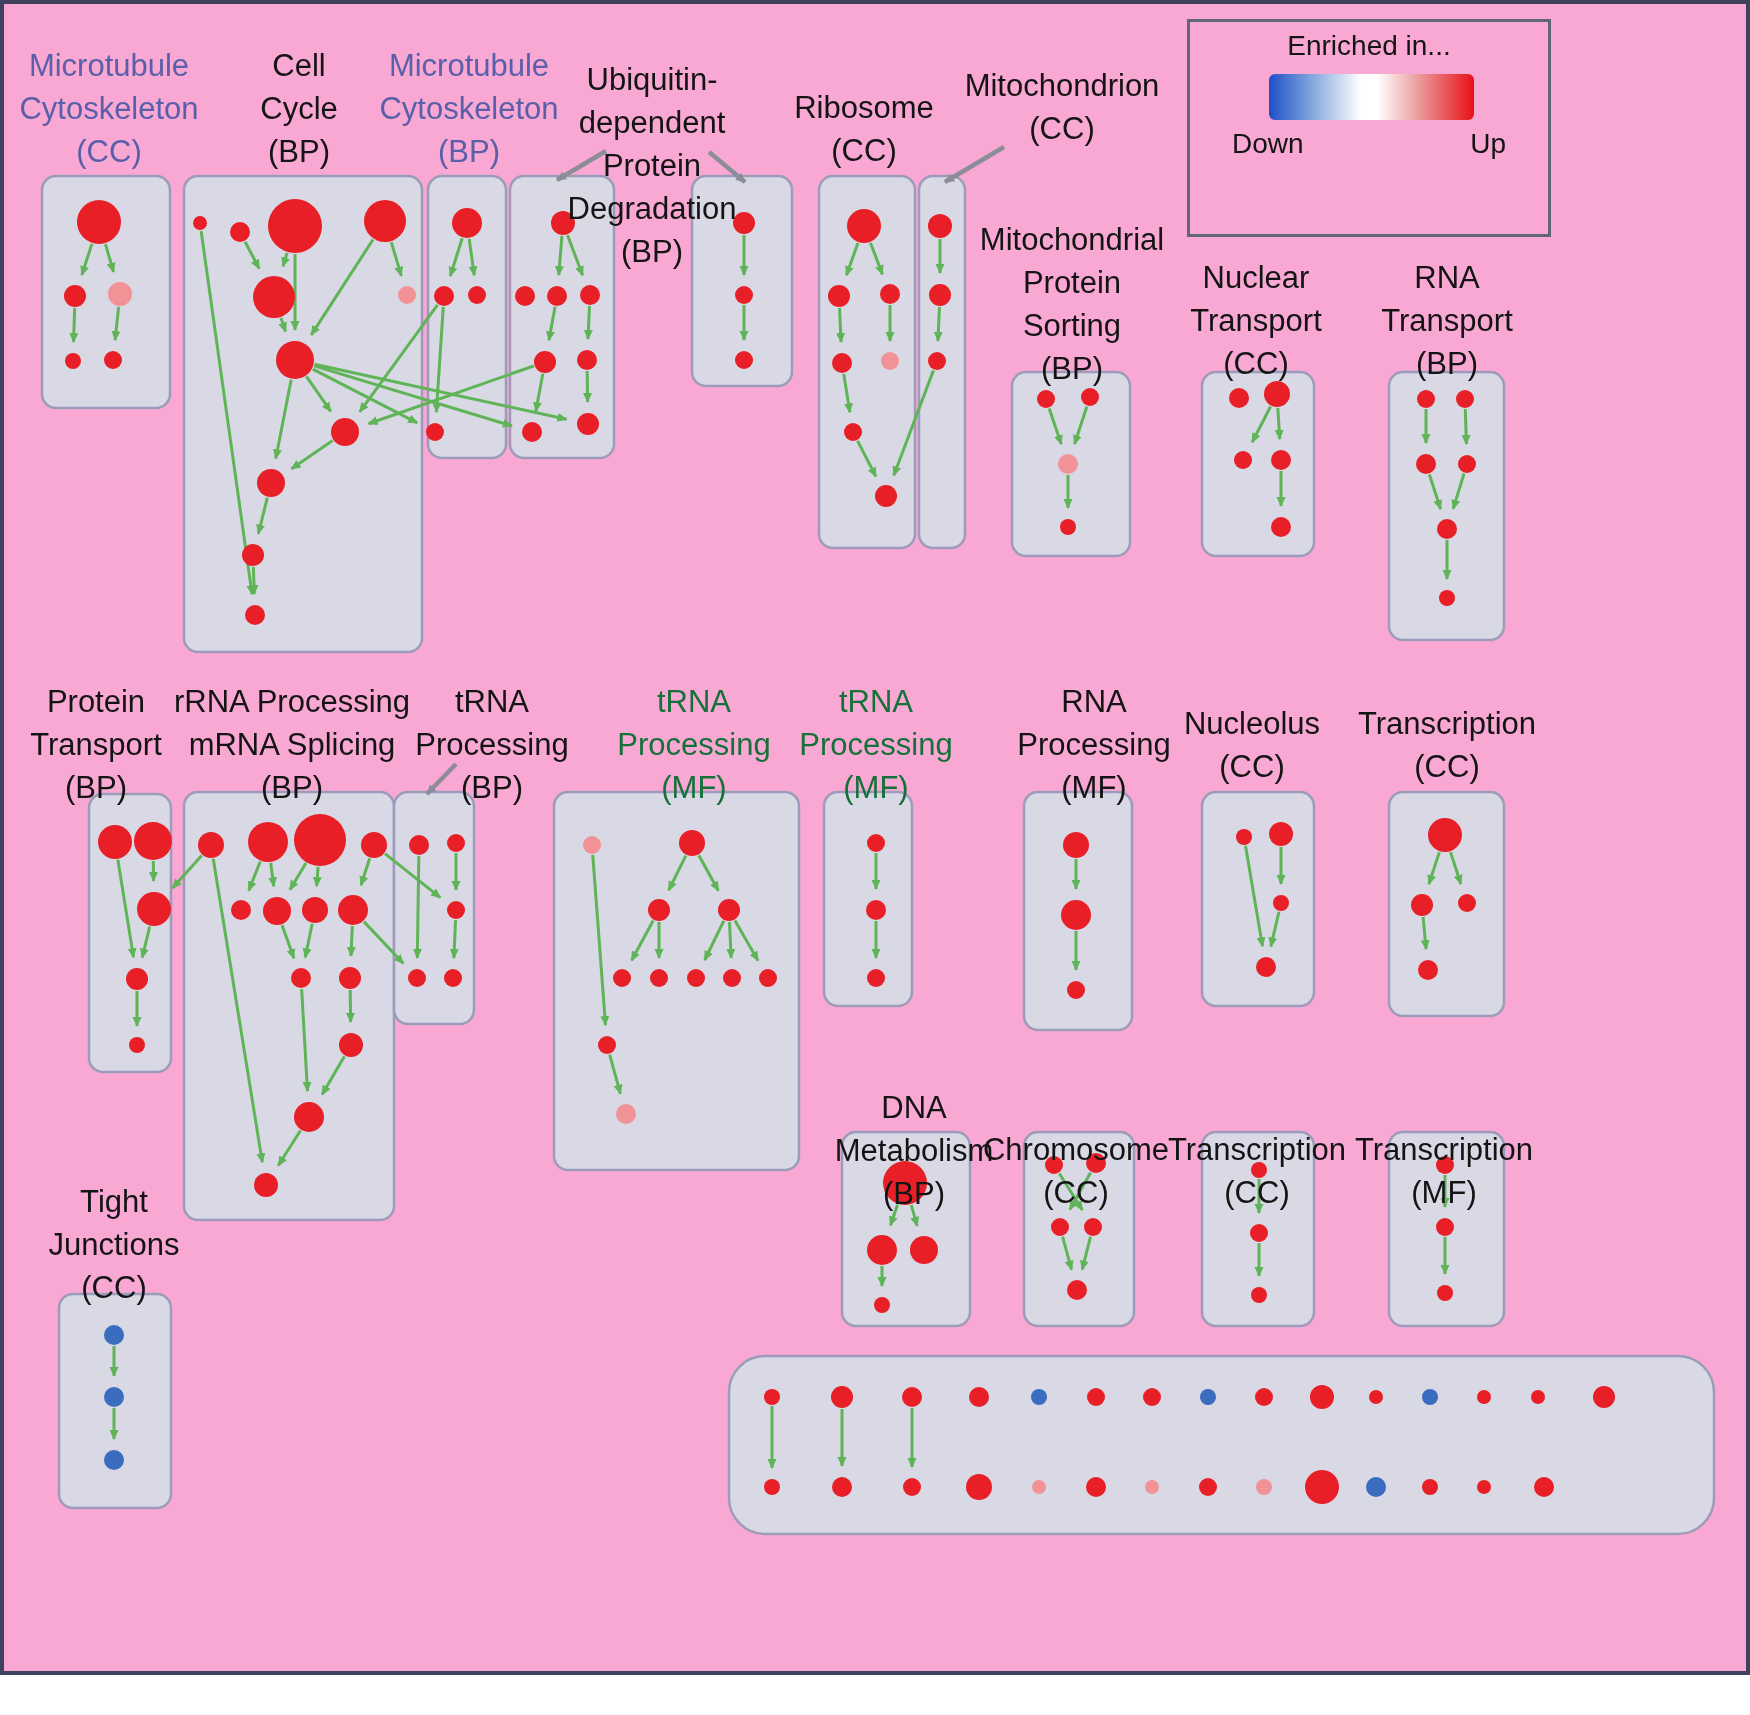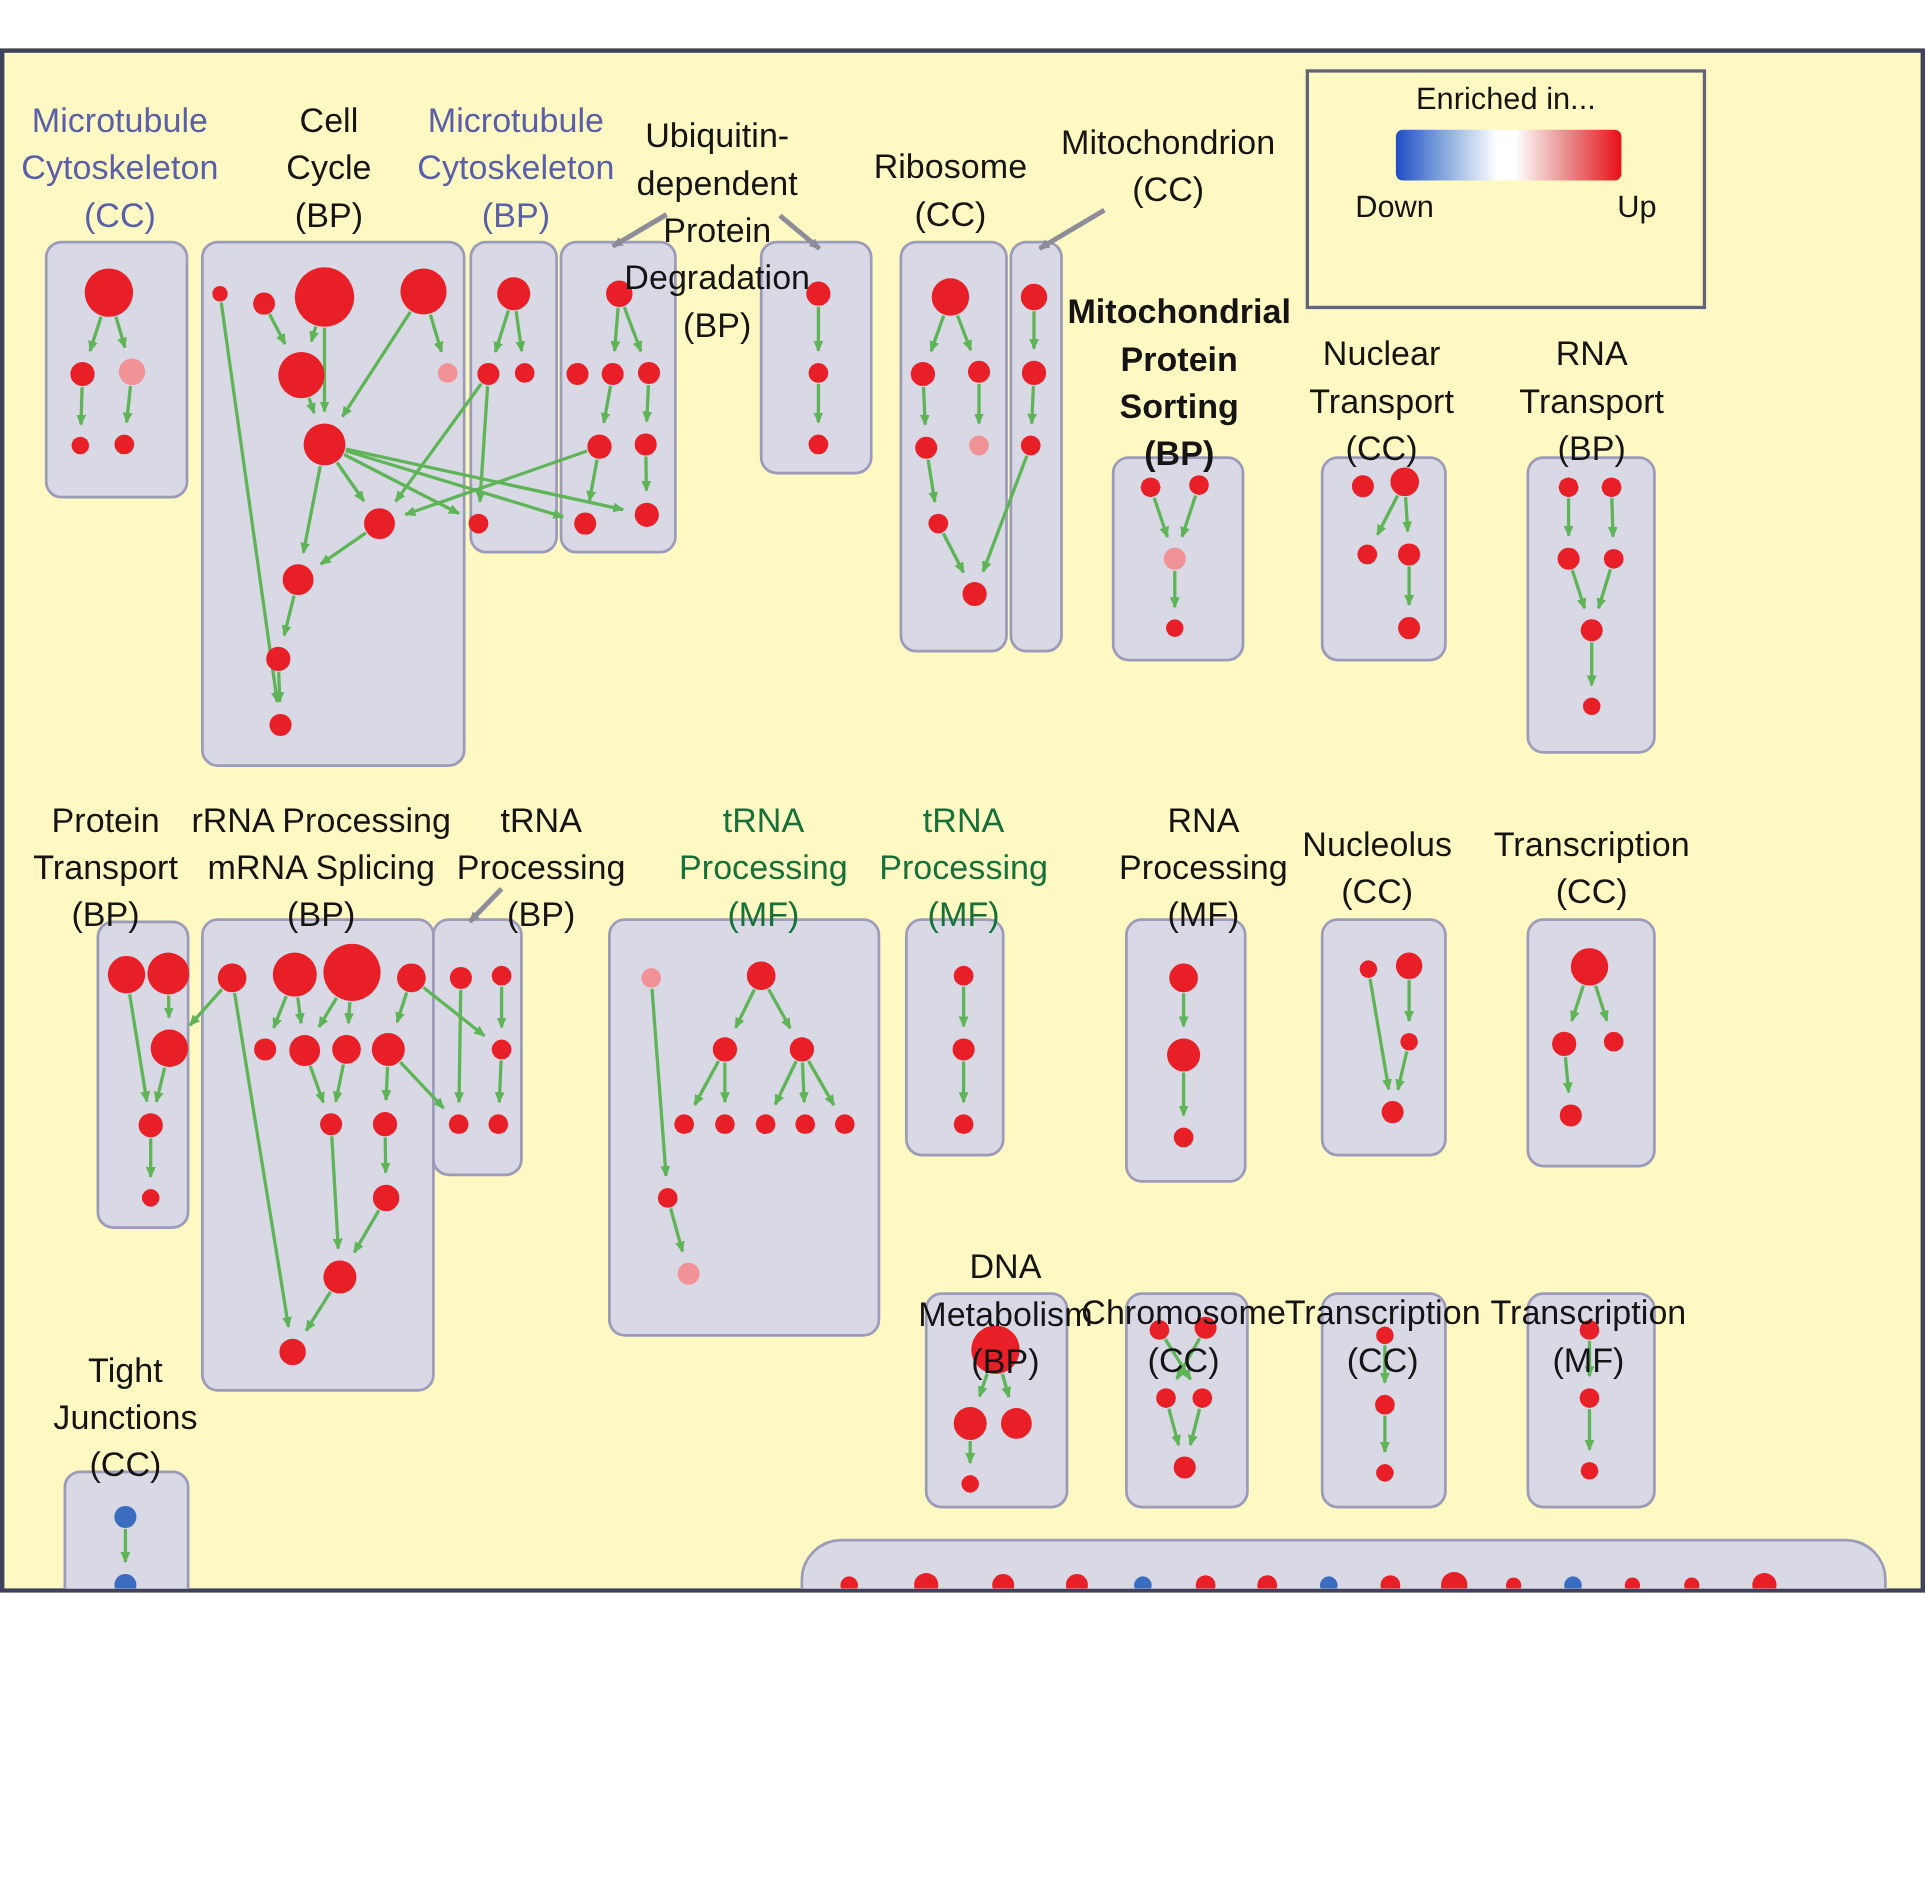--- a/index.html
+++ b/index.html
@@ -1,24 +1,23 @@
 <!DOCTYPE html>
 <html><head>
 <meta charset="utf-8">
 <style>
   html,body{margin:0;padding:0;background:#ffffff;}
   .canvas{
     position:relative;
-    width:1750px;height:1404px;
-    background:#fef9c3;
+    width:1750px;height:1675px;
+    background:#f9a8d4;
     border:4px solid #40405f;
     box-sizing:border-box;
     font-family:"Liberation Sans", sans-serif;
     overflow:hidden;
-    margin-top:44px;
   }
   #net{position:absolute;left:0;top:0;}
   .lbl{
     position:absolute;
     transform:translateX(-50%);
     text-align:center;
     white-space:pre-line;
     font-size:31px;
     line-height:43px;
     color:#141414;
@@ -374,21 +373,21 @@
 (BP)</div>
   <div class="lbl" style="left:648px;top:54px;">Ubiquitin-
 dependent
 Protein
 Degradation
 (BP)</div>
   <div class="lbl" style="left:860px;top:82px;">Ribosome
 (CC)</div>
   <div class="lbl" style="left:1058px;top:60px;">Mitochondrion
 (CC)</div>
-  <div class="lbl" style="left:1068px;top:214px;font-weight:bold;">Mitochondrial
+  <div class="lbl" style="left:1068px;top:214px;">Mitochondrial
 Protein
 Sorting
 (BP)</div>
   <div class="lbl" style="left:1252px;top:252px;">Nuclear
 Transport
 (CC)</div>
   <div class="lbl" style="left:1443px;top:252px;">RNA
 Transport
 (BP)</div>
 

